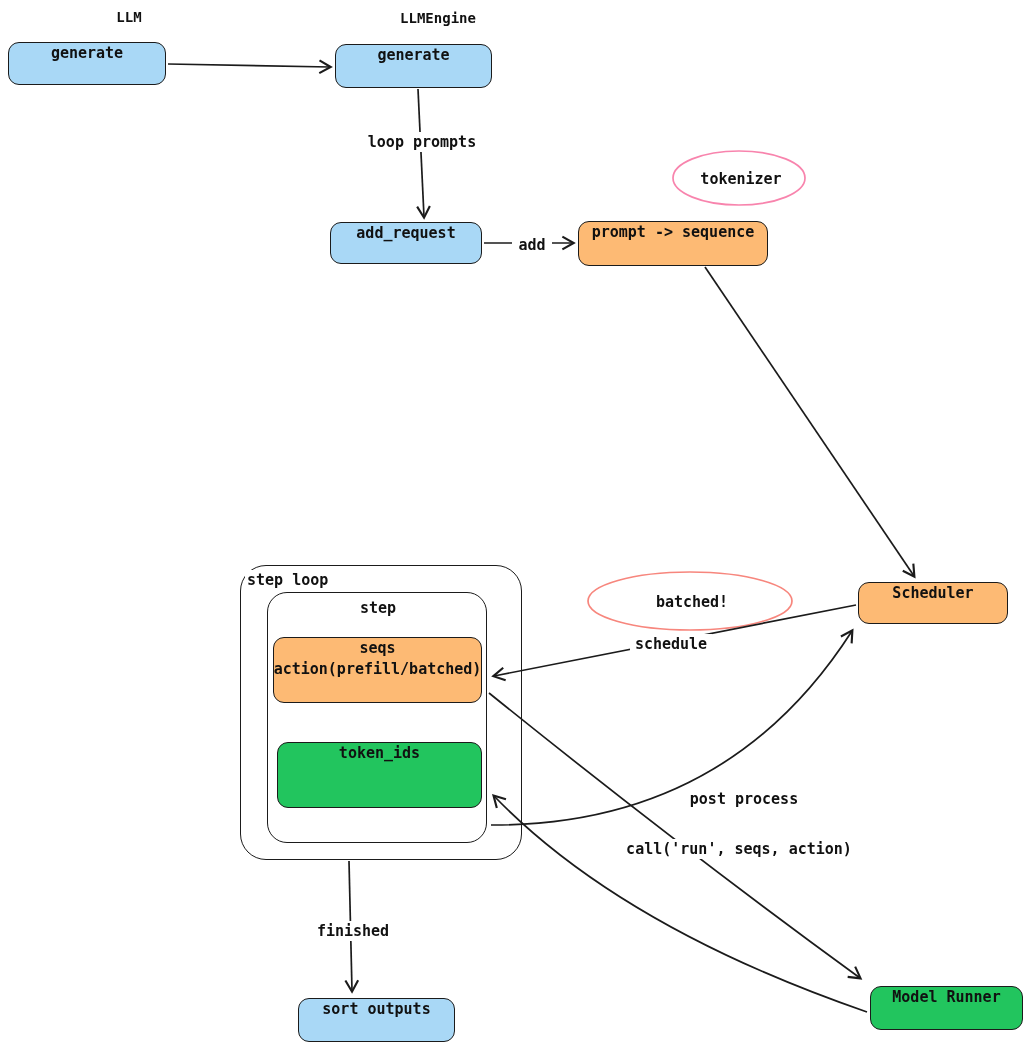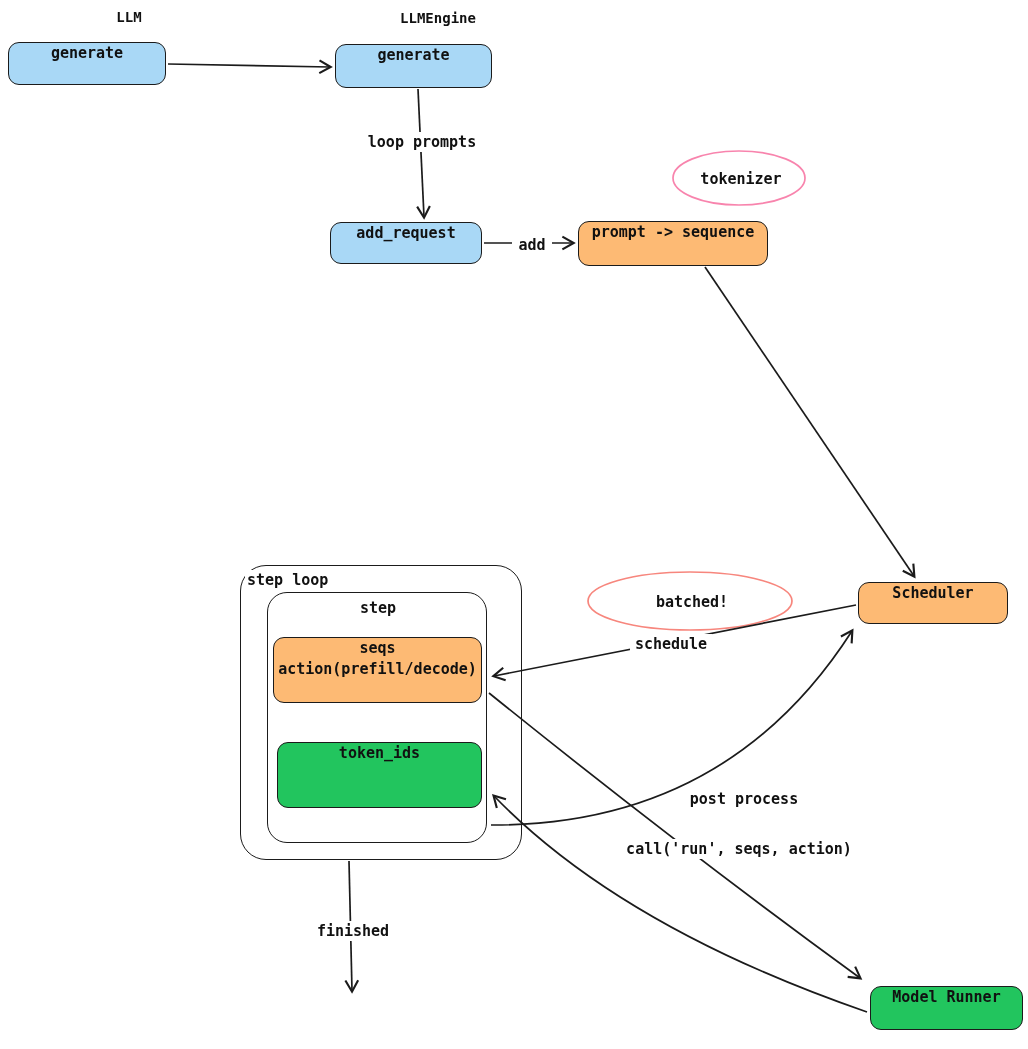--- a/index.html
+++ b/index.html
@@ -103,31 +103,34 @@
   <div class="node green" style="left:578px;top:221px;width:190px;height:45px;">
     <span>prompt -&gt; sequence</span>
   </div>
 
   <div class="node green" style="left:858px;top:582px;width:150px;height:42px;">
     <span>Scheduler</span>
   </div>
 
   <div class="node green" style="left:273px;top:637px;width:209px;height:66px;">
     <span>seqs</span>
-    <span>action(prefill/decode)</span>
+    <span>action(prefill/batched)</span>
   </div>
 
   <div class="node yellow" style="left:277px;top:742px;width:205px;height:66px;">
     <span>token_ids</span>
   </div>
 
   <div class="node yellow" style="left:870px;top:986px;width:153px;height:44px;">
     <span>Model Runner</span>
   </div>
 
+  <div class="node blue" style="left:298px;top:998px;width:157px;height:44px;">
+    <span>sort outputs</span>
+  </div>
 
   <div class="lbl sec no-bg" style="left:97px;top:8px;width:60px;">LLM</div>
   <div class="lbl sec no-bg" style="left:380px;top:9px;width:112px;">LLMEngine</div>
 
   <div class="lbl left" style="left:245px;top:570px;">step loop</div>
   <div class="lbl no-bg" style="left:336px;top:598px;width:80px;">step</div>
 
   <div class="lbl no-bg" style="left:689px;top:169px;width:100px;text-align:center;">tokenizer</div>
   <div class="lbl no-bg" style="left:640px;top:592px;width:100px;">batched!</div>
 

